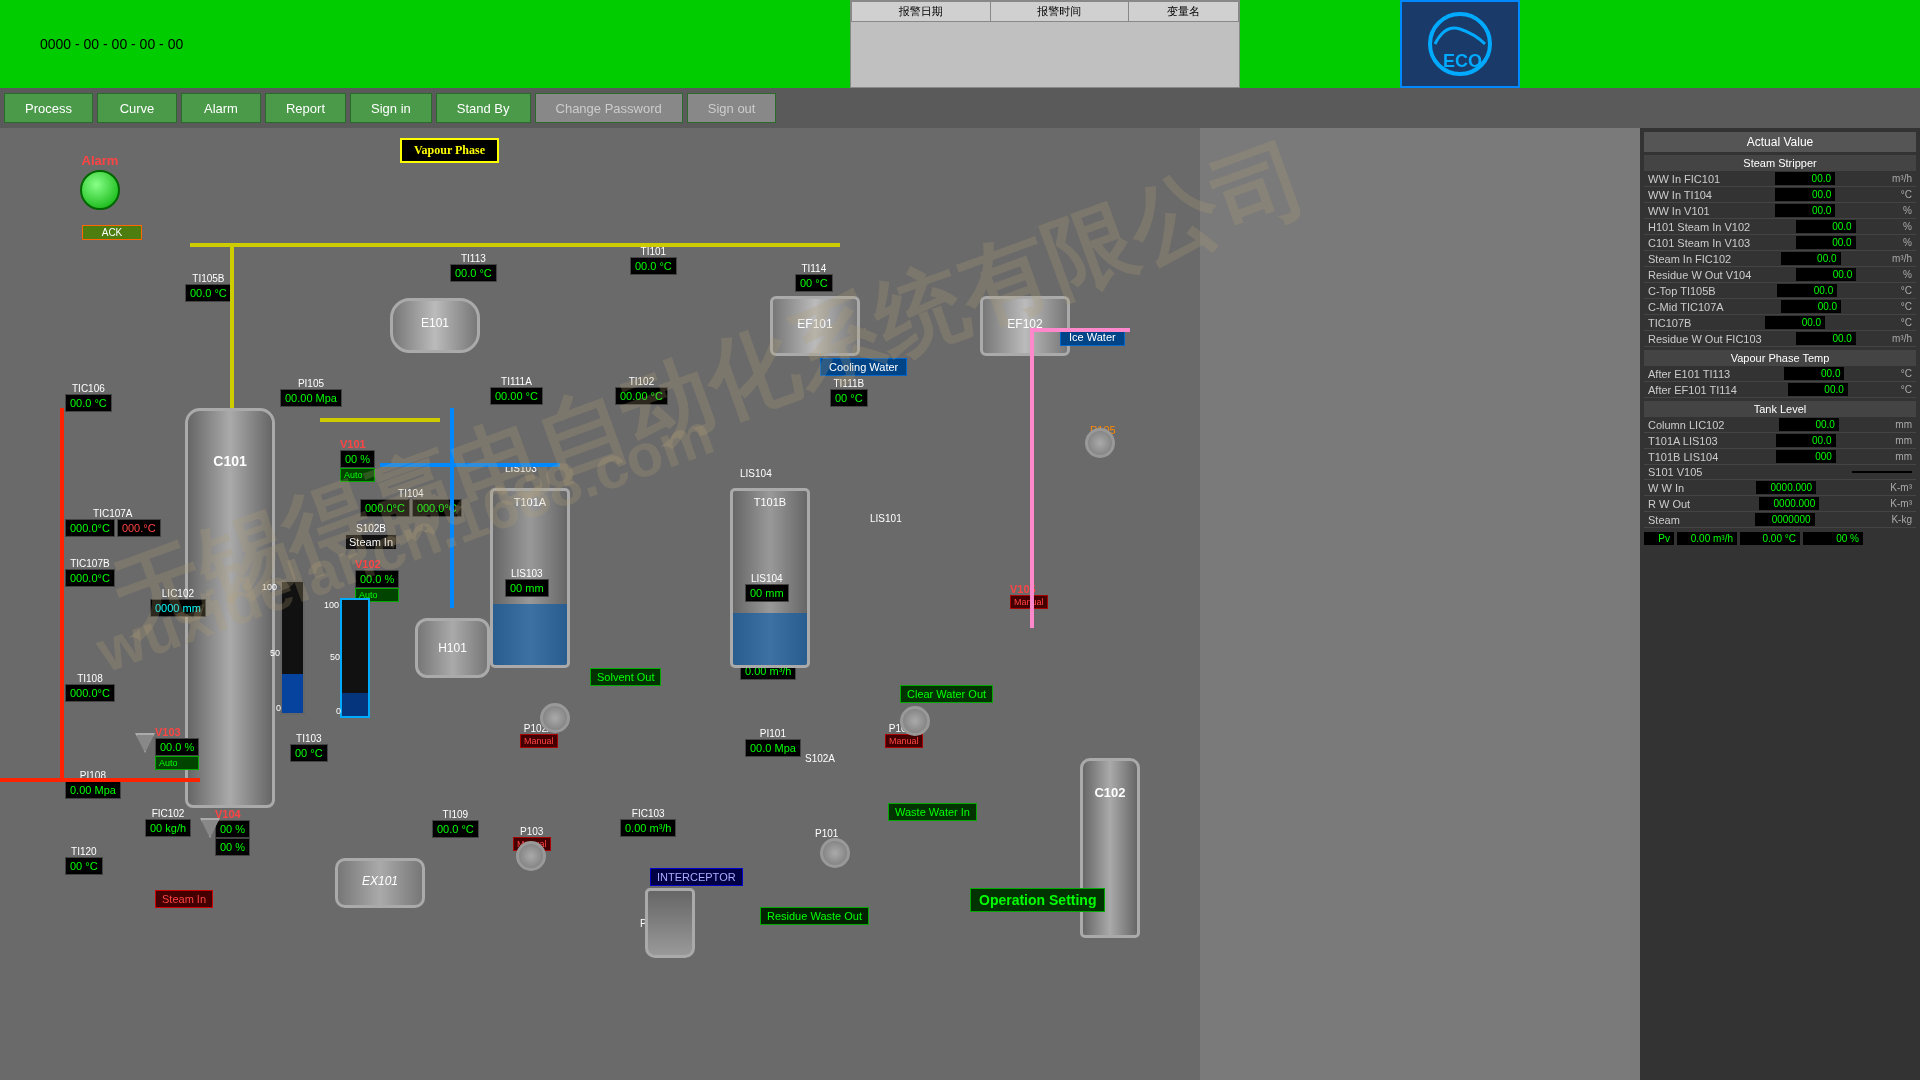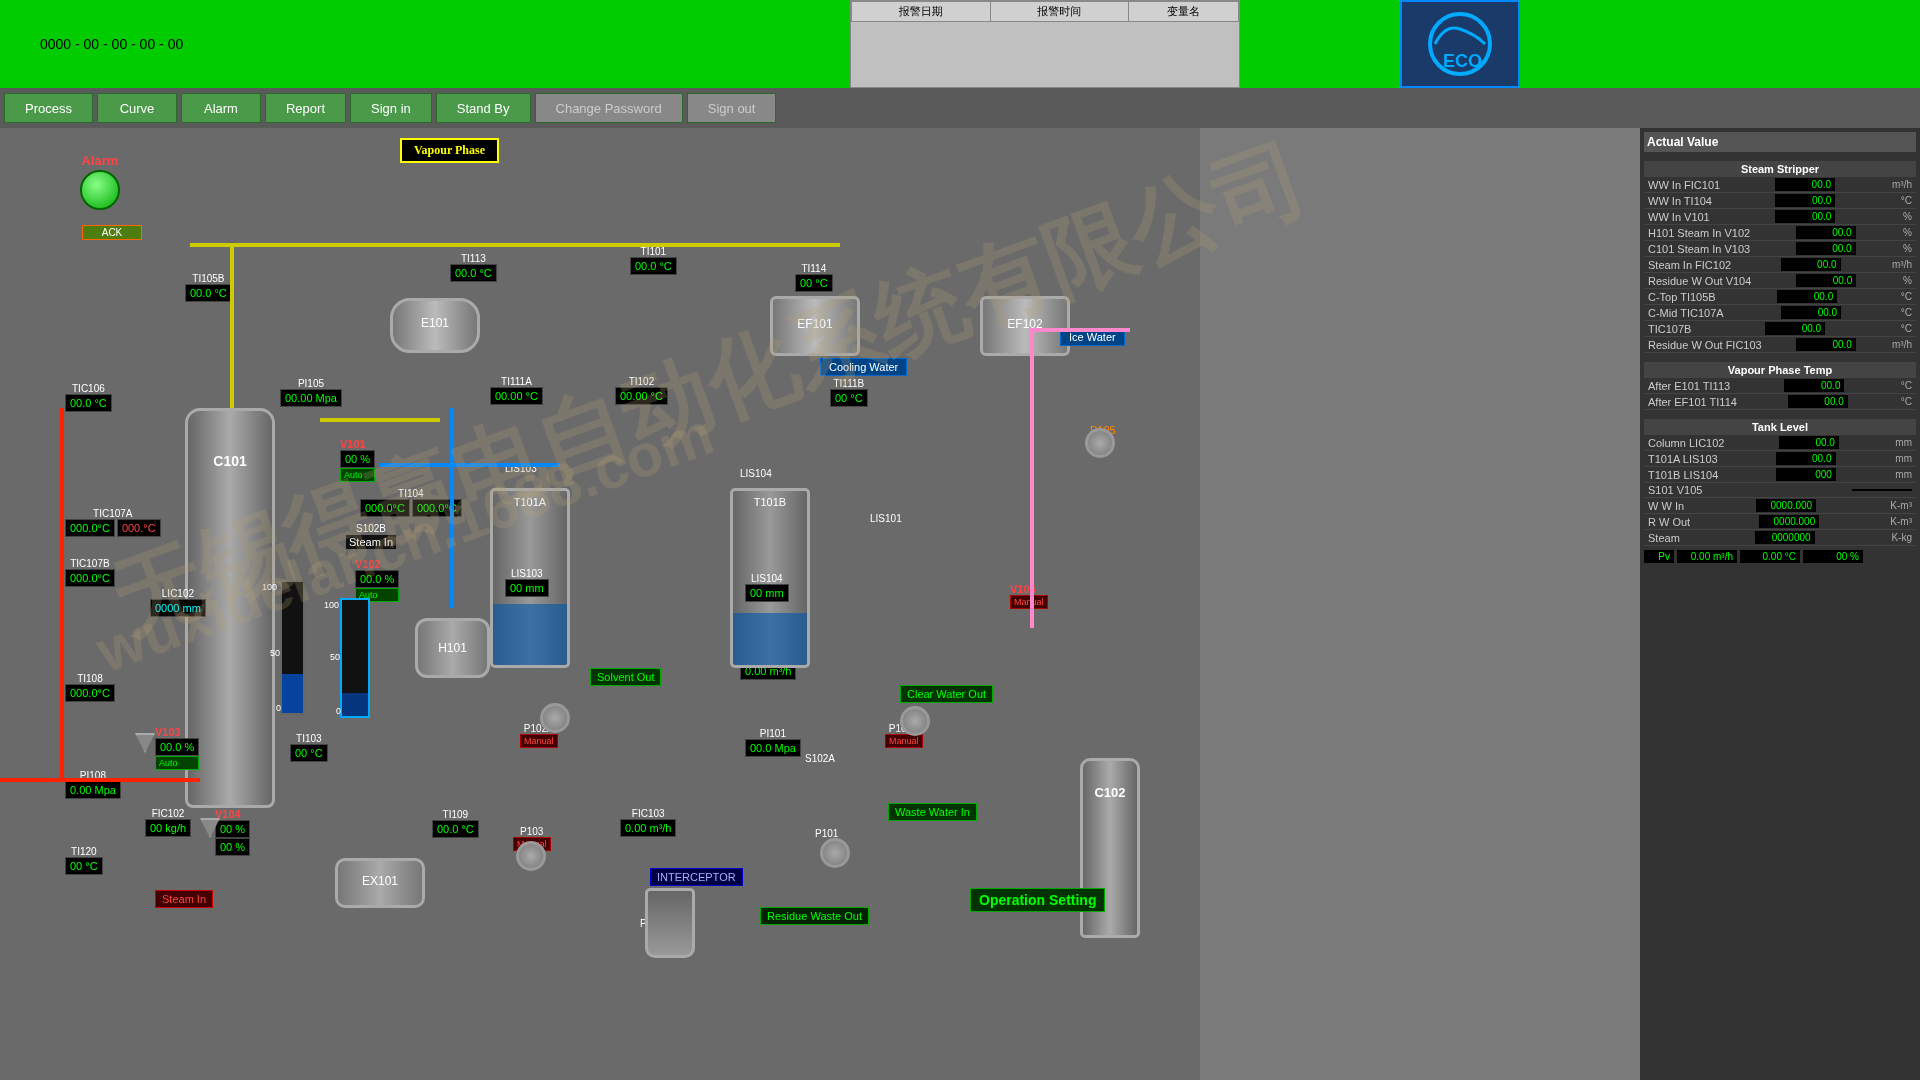--- a/index.html
+++ b/index.html
@@ -119,32 +119,32 @@
       right: 0;
       width: 280px;
       bottom: 0;
       background: #333;
       padding: 4px;
     }
     .panel-title {
       background: #555;
       color: #fff;
       font-size: 12px;
-      text-align: left;
+      text-align: center;
       padding: 3px;
-      font-weight: bold;
+      font-weight: normal;
     }
     .panel-section-title {
       background: #444;
       color: #fff;
       font-size: 11px;
-      font-weight: bold;
+      font-weight: normal;
       text-align: center;
       padding: 2px;
-      margin-top: 9px;
+      margin-top: 3px;
     }
     .panel-row {
       display: flex;
       justify-content: space-between;
       align-items: center;
       padding: 1px 4px;
       font-size: 11px;
       color: #ccc;
       border-bottom: 1px solid #444;
     }
@@ -635,21 +635,21 @@
     <div class="label-title">TI103</div>
     <div class="label-black">00 °C</div>
   </div>
 
   <div class="abs" style="top:718px;left:65px;">
     <div class="label-title">TI120</div>
     <div class="label-black">00 °C</div>
   </div>
 
   <div class="abs" style="top:730px;left:335px;width:90px;height:50px;background:linear-gradient(to right,#777,#aaa,#777);border:3px solid #aaa;border-radius:10px;">
-    <div style="text-align:center;margin-top:13px;color:#fff;font-size:12px;">EX101</div>
+    <div style="text-align:center;margin-top:13px;color:#fff;font-size:12px;font-style:italic;">EX101</div>
   </div>
 
   <div class="abs" style="top:681px;left:432px;">
     <div class="label-title">TI109</div>
     <div class="label-black">00.0 °C</div>
   </div>
 
   <div class="abs" style="top:698px;left:513px;">
     <div class="label-title">P103</div>
     <div class="manual-btn">Manual</div>

